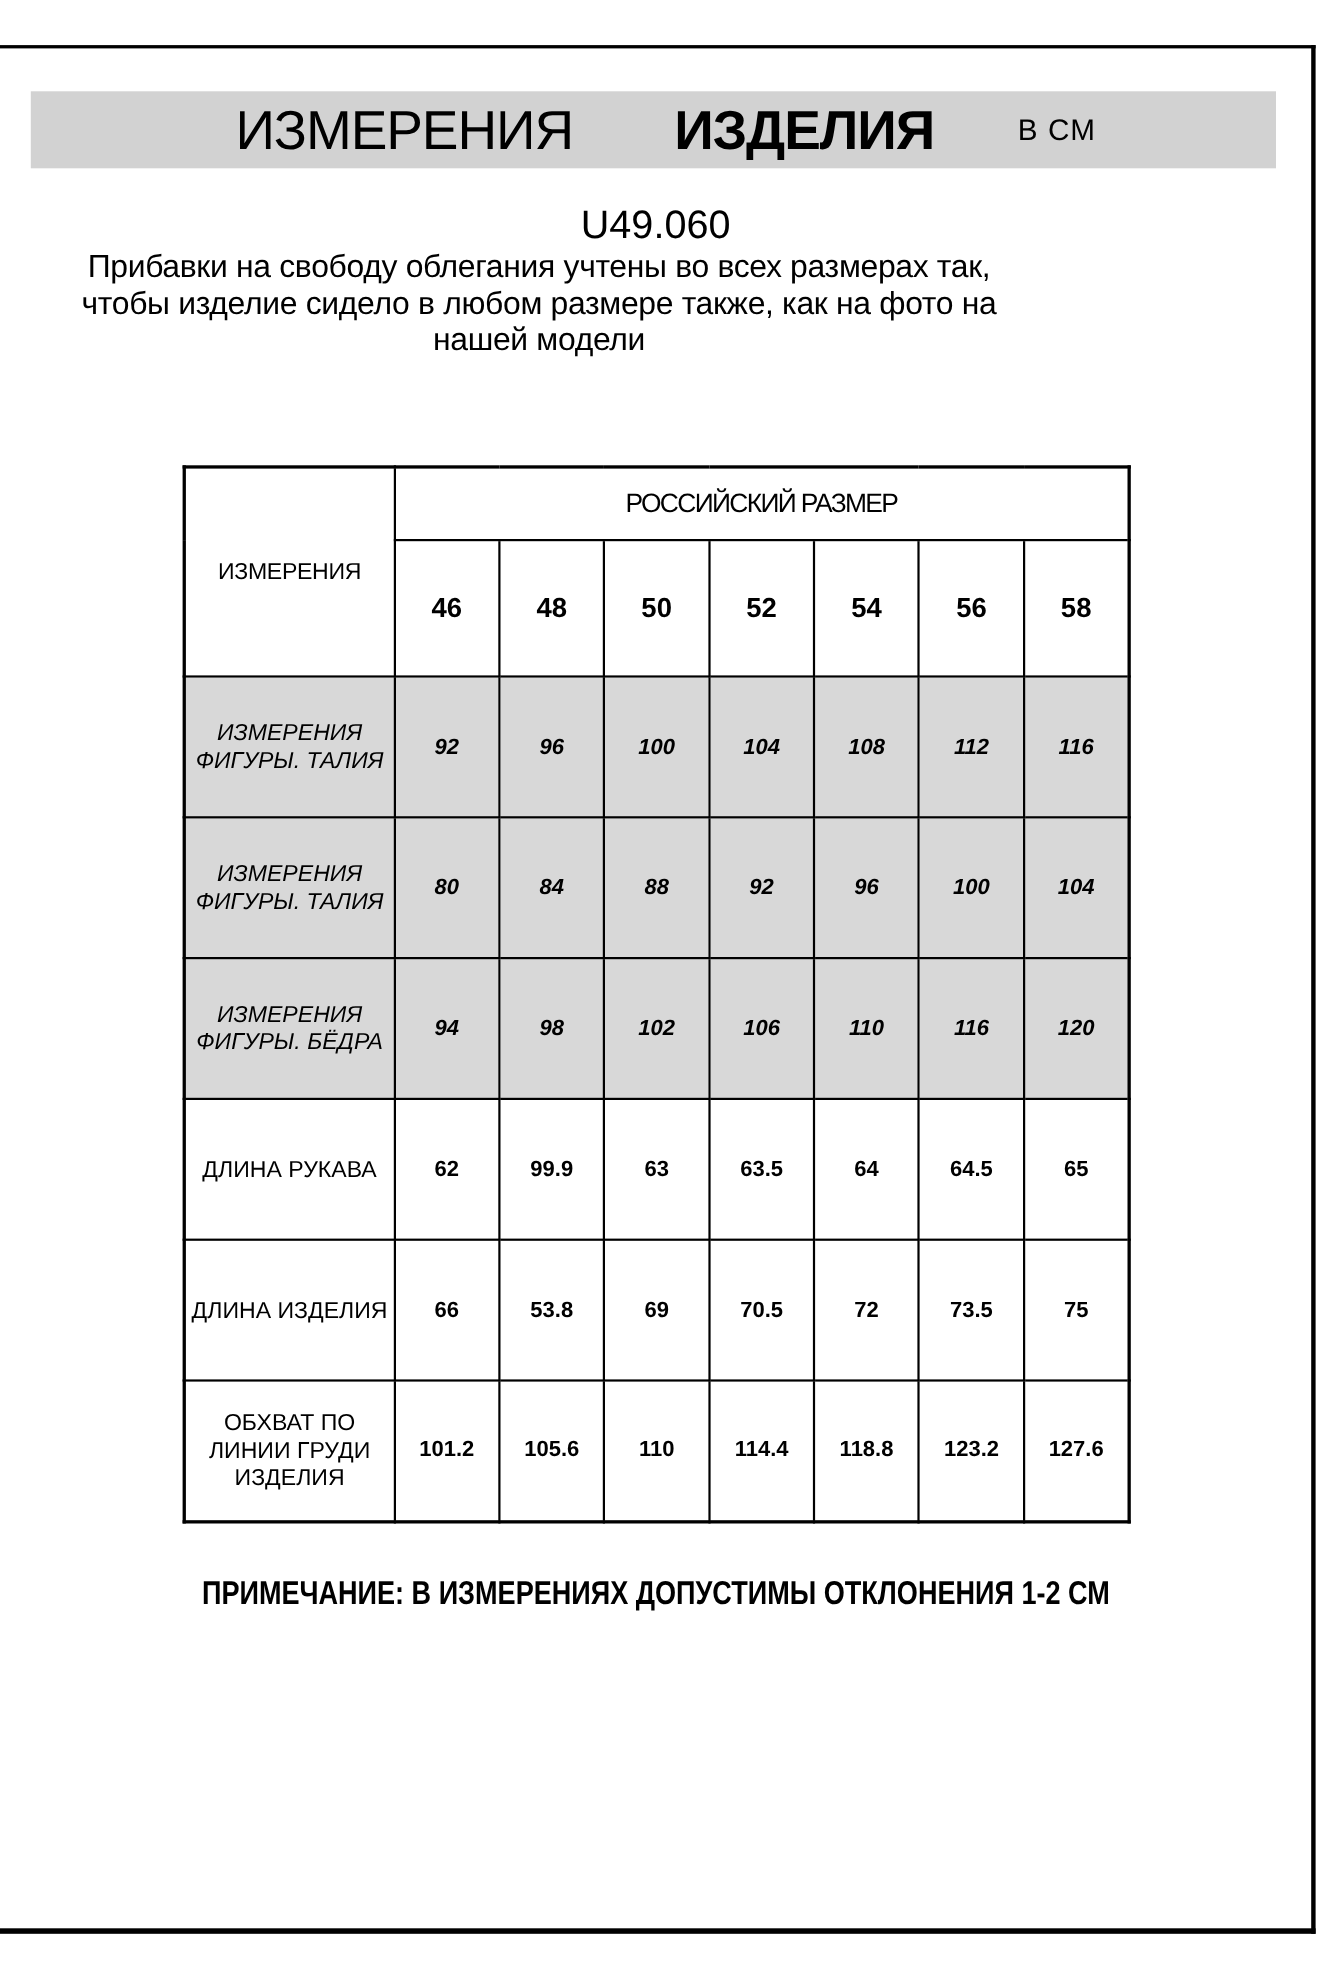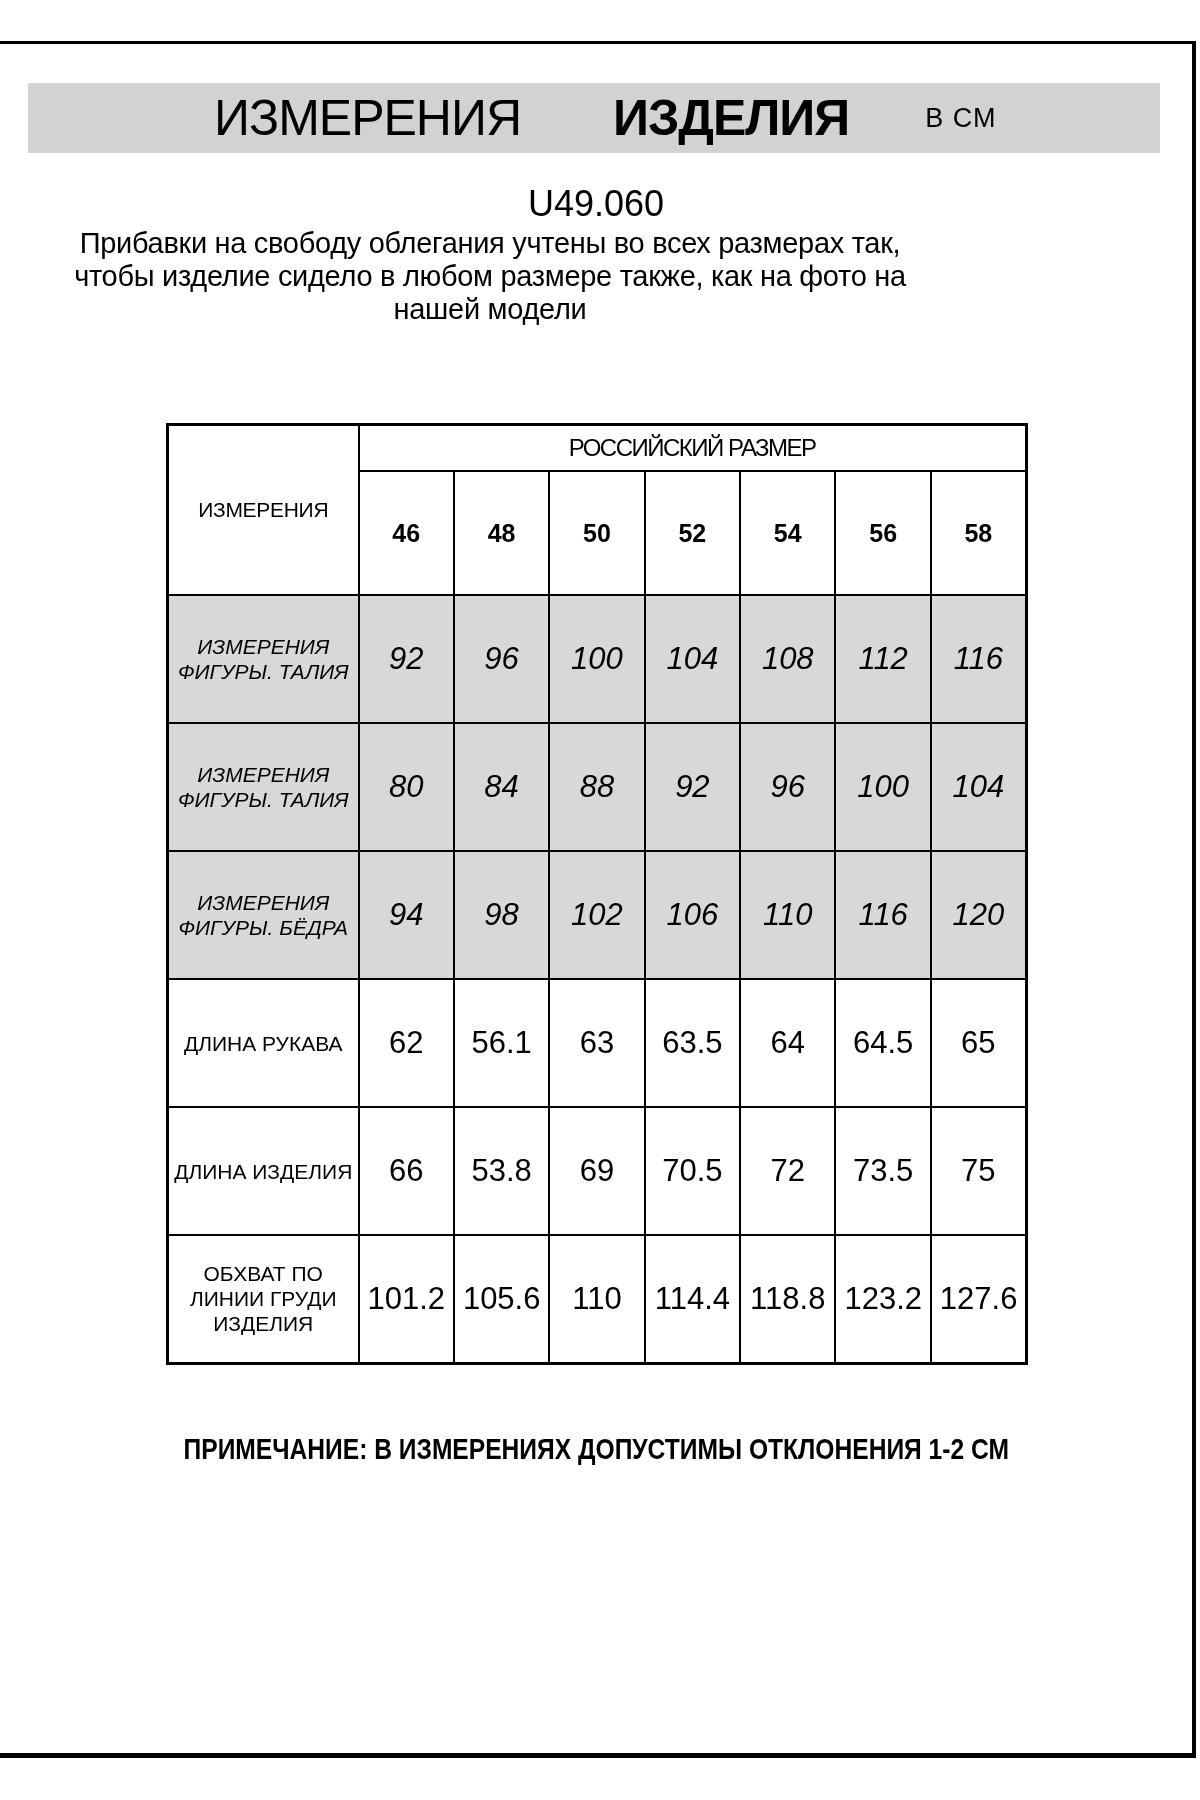--- a/index.html
+++ b/index.html
@@ -36,33 +36,33 @@
 
   table.size-table {
     position:absolute; left:166px; top:423px;
     width:859px; table-layout:fixed;
     border-collapse:collapse;
     border:3px solid #000;
   }
   .size-table th, .size-table td {
     border:2px solid #000;
     text-align:center; vertical-align:middle;
-    padding:8px; overflow:hidden;
+    padding:18px; overflow:hidden;
   }
   tr.hrow1 { height:27px; }
   tr.hrow2 { height:124px; }
   tbody tr  { height:128px; }
 
   th.corner { font-size:21px; font-weight:normal; letter-spacing:-0.3px; }
   th.group  { font-size:24px; font-weight:normal; letter-spacing:-1.5px; }
   th.size-th { font-size:25px; font-weight:bold; }
 
   td.label-cell { font-size:21px; line-height:25px; padding:0 2px; }
   td.label-cell .lbl-line { white-space:nowrap; }
-  td.value-cell { font-size:31px; }
+  td.value-cell { font-size:20px;font-weight:bold; }
 
   tr.shaded { background:#d8d8d8; font-style:italic; }
 
   .note {
     position:absolute; top:1432px; left:0; width:1192px;
     text-align:center; font-size:30px; font-weight:bold; white-space:nowrap;
   }
   .note .squeeze { display:inline-block; transform:scaleX(0.82); transform-origin:center; }
 </style>
 </head>
@@ -148,21 +148,21 @@
         <td class="value-cell">106</td>
         <td class="value-cell">110</td>
         <td class="value-cell">116</td>
         <td class="value-cell">120</td>
       </tr>
       <tr>
         <td class="label-cell">
           <div class="lbl-line">ДЛИНА РУКАВА</div>
         </td>
         <td class="value-cell">62</td>
-        <td class="value-cell">56.1</td>
+        <td class="value-cell">99.9</td>
         <td class="value-cell">63</td>
         <td class="value-cell">63.5</td>
         <td class="value-cell">64</td>
         <td class="value-cell">64.5</td>
         <td class="value-cell">65</td>
       </tr>
       <tr>
         <td class="label-cell">
           <div class="lbl-line">ДЛИНА ИЗДЕЛИЯ</div>
         </td>

